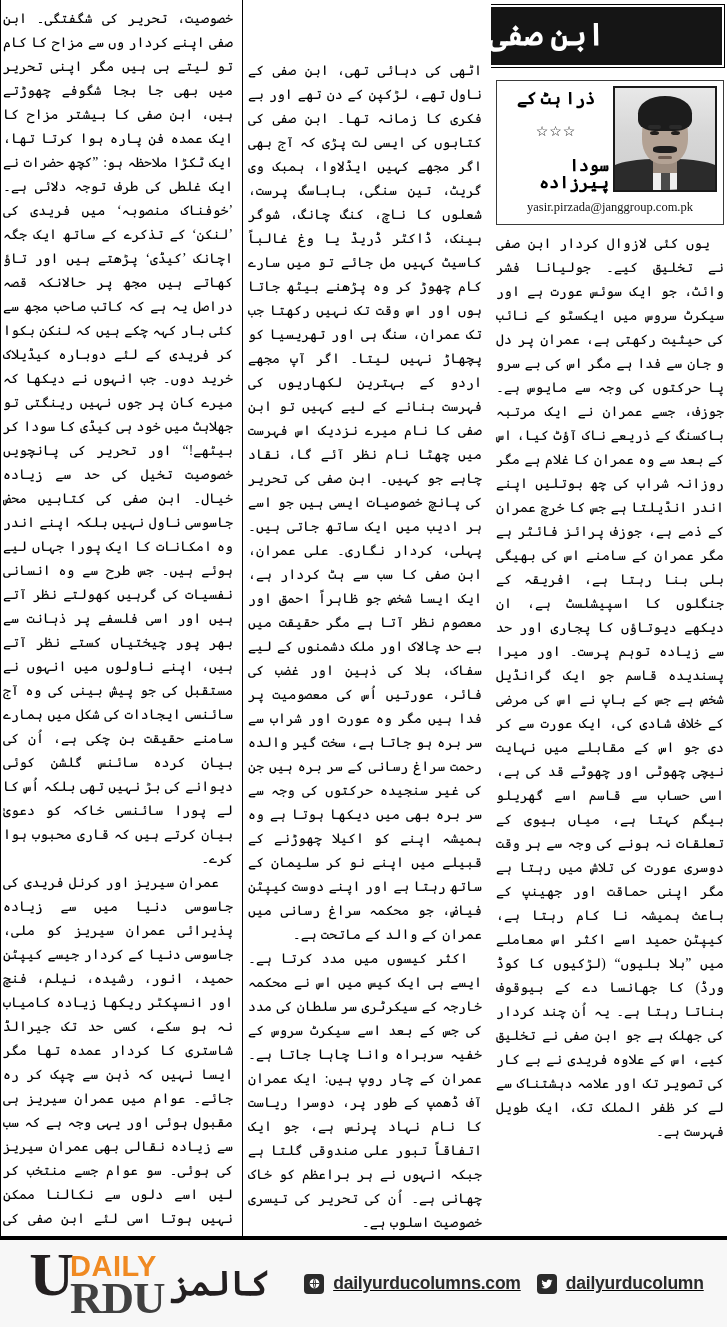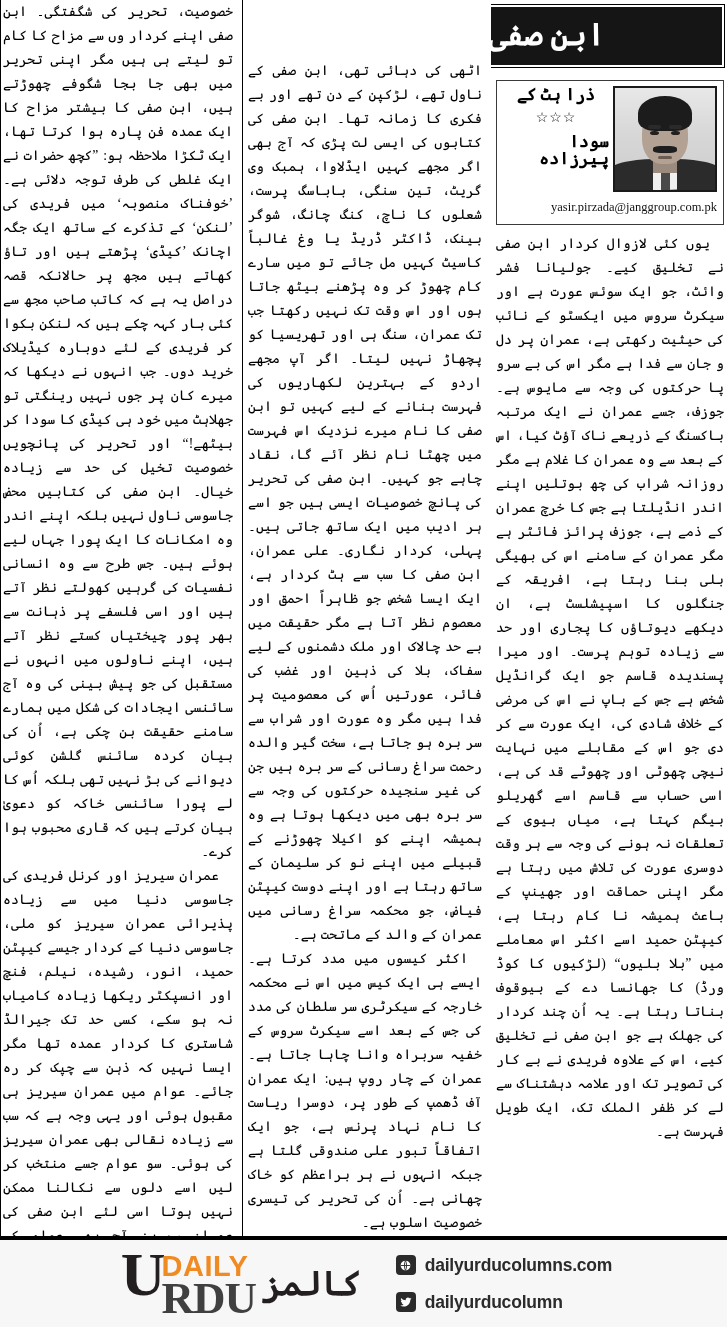--- a/index.html
+++ b/index.html
@@ -18,21 +18,21 @@
   }
 
   
   .col{
     position:absolute;top:0;bottom:0;
     box-sizing:border-box;
     overflow:hidden;
   }
   .col-right{right:0;width:236px;padding:0 3px 0 5px;}
   .col-mid{right:240px;width:245px;padding:0 5px 0 5px;border-left:1.6px solid #000;}
-  .col-left{right:489px;width:238px;padding:0 5px 0 2px;border-left:1.6px solid #000;}
+  .col-left{right:489px;width:238px;padding:7px 5px 0 2px;border-left:1.6px solid #000;}
 
   
   .banner-wrap{
     position:absolute;right:2px;top:4px;width:481px;height:64px;
     box-sizing:border-box;
     border:1.5px solid #000;
     padding:2px;
     background:#fff;
   }
   .banner{
@@ -55,22 +55,22 @@
   
   .byline-box{
     position:absolute;right:3px;top:80px;width:228px;height:145px;
     box-sizing:border-box;
     border:1.2px solid #3a3a3a;
     background:#fff;
     padding:5px 6px 4px 6px;
   }
   .byline-top{display:flex;flex-direction:row;align-items:flex-start;height:108px;}
   .byline-meta{
-    flex:1;display:flex;flex-direction:column;align-items:center;
-    gap:8px;height:100%;
+    flex:1;display:flex;flex-direction:column;align-items:center;justify-content:center;
+    gap:18px;height:100%;
     padding-right:4px;
   }
   .kicker{
     font-size:17px;font-weight:700;line-height:1;
     font-family:"Liberation Serif","DejaVu Serif",serif;
   }
   .stars{font-size:14px;letter-spacing:1px;line-height:1;color:#111;}
   .author{
     font-size:17px;font-weight:700;line-height:1;
     font-family:"Liberation Serif","DejaVu Serif",serif;
@@ -100,21 +100,21 @@
   .ph-brow-r{position:absolute;left:54%;top:36%;width:13%;height:4%;background:#2a2a2a;border-radius:2px;}
   .ph-eye-l{position:absolute;left:35%;top:42%;width:9%;height:4.5%;background:#23201e;border-radius:50%;}
   .ph-eye-r{position:absolute;left:56%;top:42%;width:9%;height:4.5%;background:#23201e;border-radius:50%;}
   .ph-mous{position:absolute;left:38%;top:57%;width:24%;height:7%;background:#1e1e1e;border-radius:30%;}
   .ph-mouth{position:absolute;left:43%;top:67%;width:14%;height:2.5%;background:#6d5b50;border-radius:2px;}
 
   .byline-email{
     margin-top:6px;
     font-family:"Liberation Serif","DejaVu Serif",serif;
     font-size:12.5px;
-    direction:ltr;text-align:right;
+    direction:ltr;text-align:center;
     color:#111;
     white-space:nowrap;
   }
 
   
   .body-text{
     font-family:"Liberation Serif","DejaVu Serif",serif;
     font-size:13.6px;
     line-height:24px;
     text-align:justify;
@@ -158,21 +158,21 @@
   }
   .logo-rdu{
     font-family:"Liberation Serif","DejaVu Serif",serif;
     font-size:45px;font-weight:700;color:#404040;line-height:0.88;letter-spacing:-1px;
   }
   .logo-urdu-word{
     font-family:"Liberation Serif","DejaVu Serif",serif;
     font-size:34px;font-weight:700;color:#231f20;
     margin-left:4px;direction:rtl;
   }
-  .socials{display:flex;flex-direction:column;gap:16px;}
+  .socials{display:flex;flex-direction:row;gap:16px;text-decoration:underline;}
   .social-row{display:flex;align-items:center;gap:9px;}
   .sicon{
     width:20px;height:20px;border-radius:4px;background:#2b2b2b;
     display:flex;align-items:center;justify-content:center;flex:none;
   }
   .sicon svg{display:block;}
   .shandle{
     font-family:"Liberation Sans","DejaVu Sans",sans-serif;
     font-size:17.5px;font-weight:700;color:#2b2b2b;letter-spacing:-0.2px;
   }

